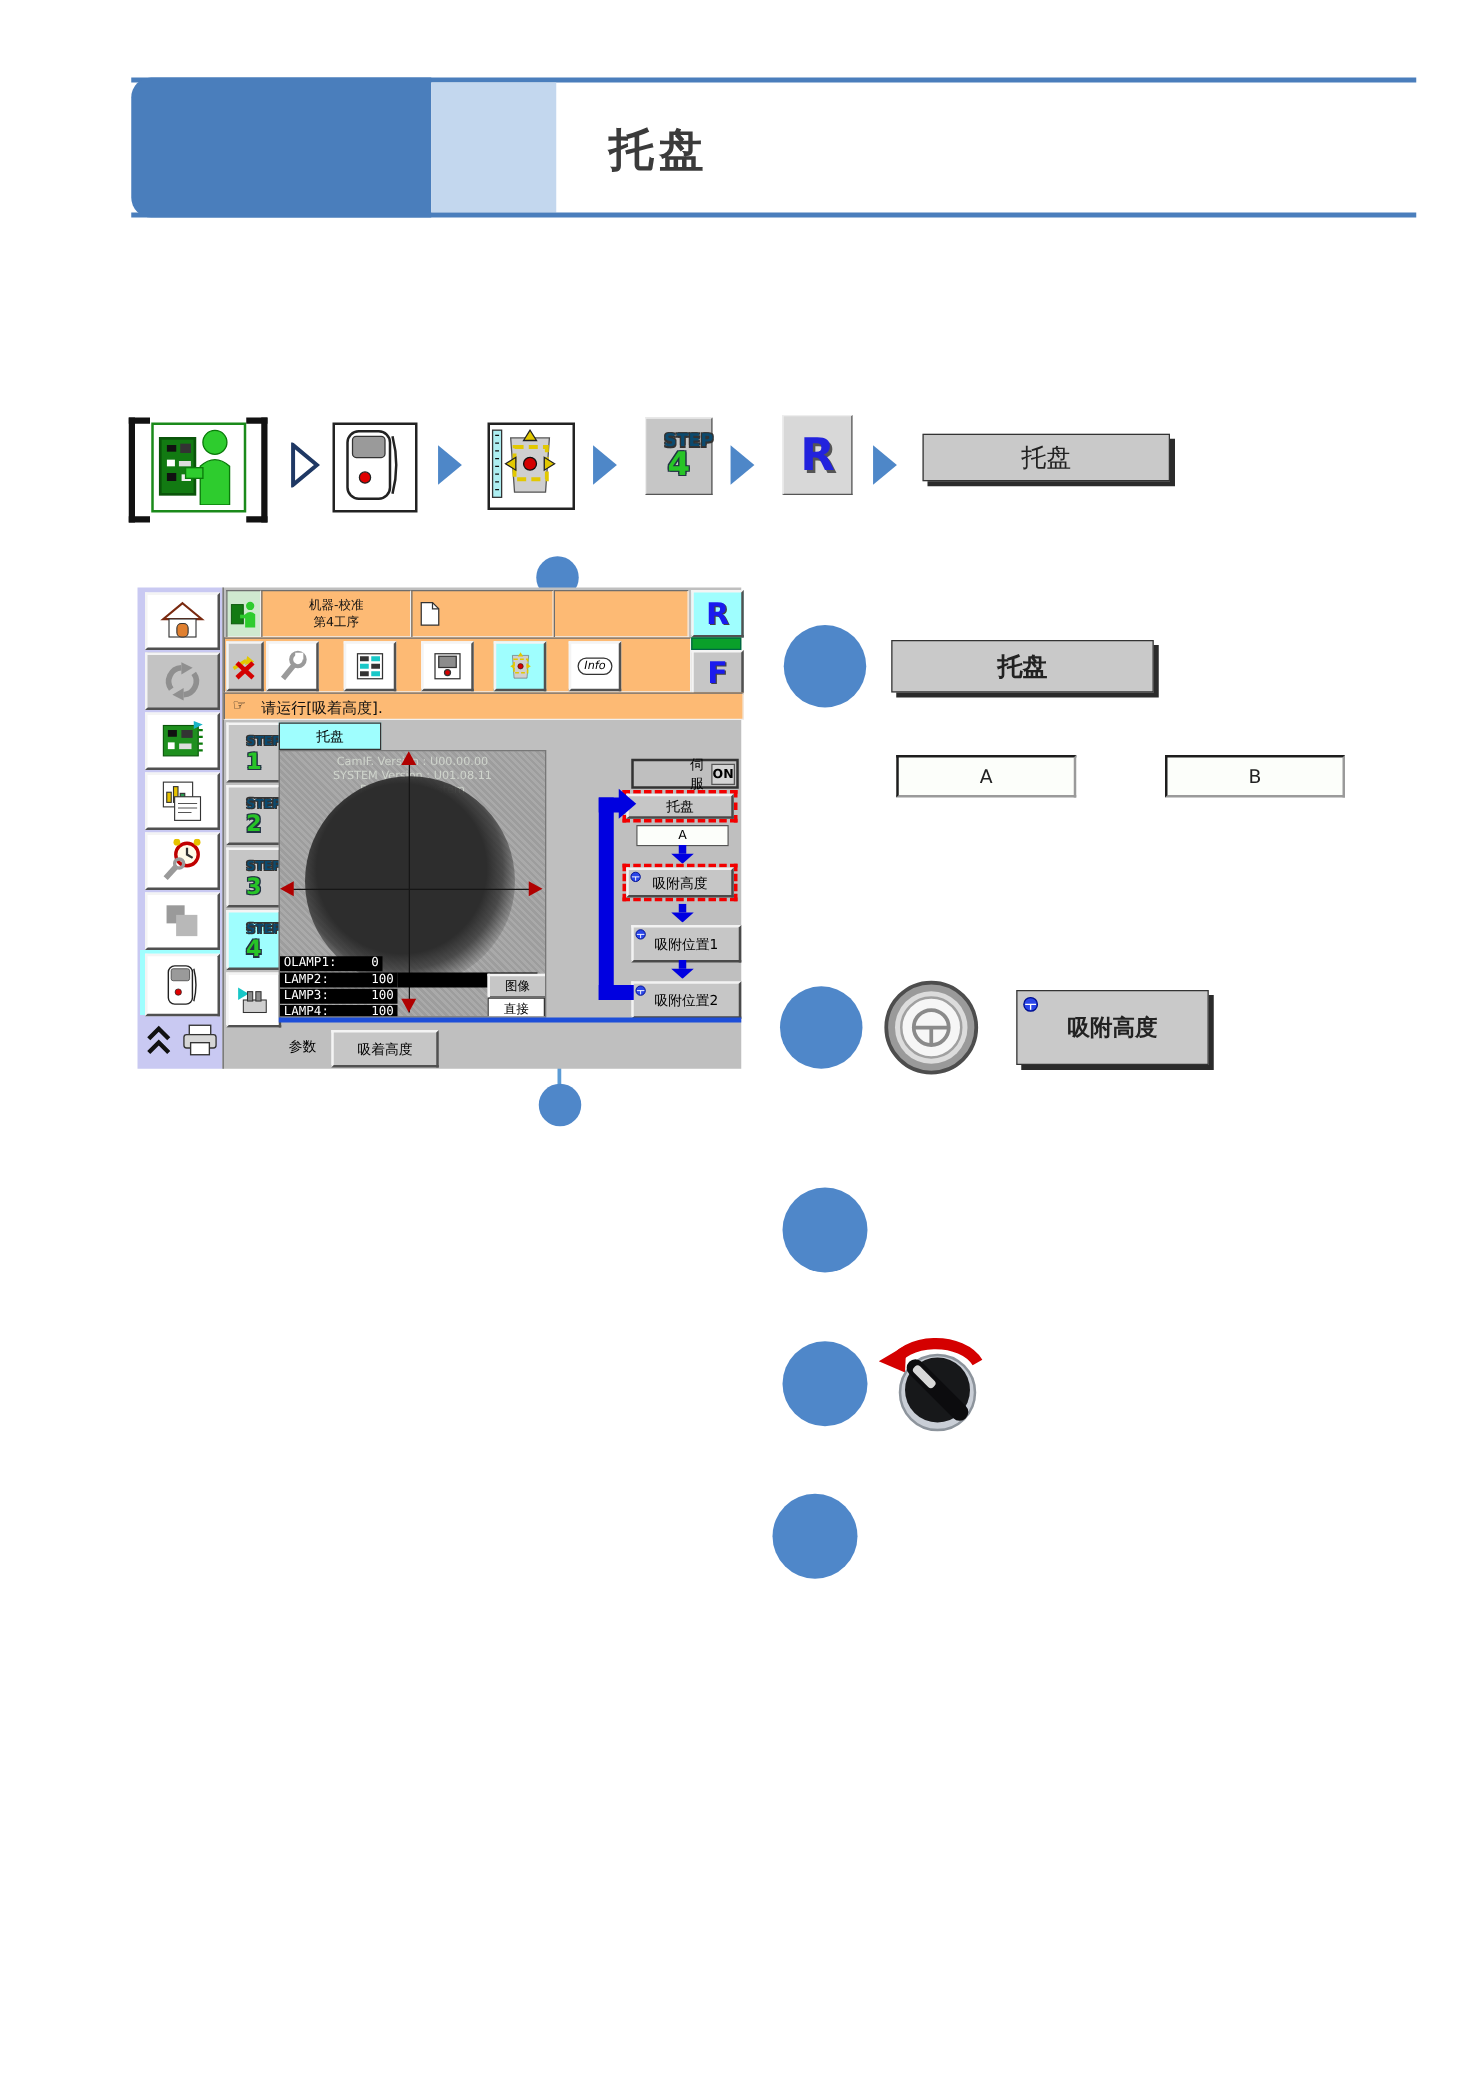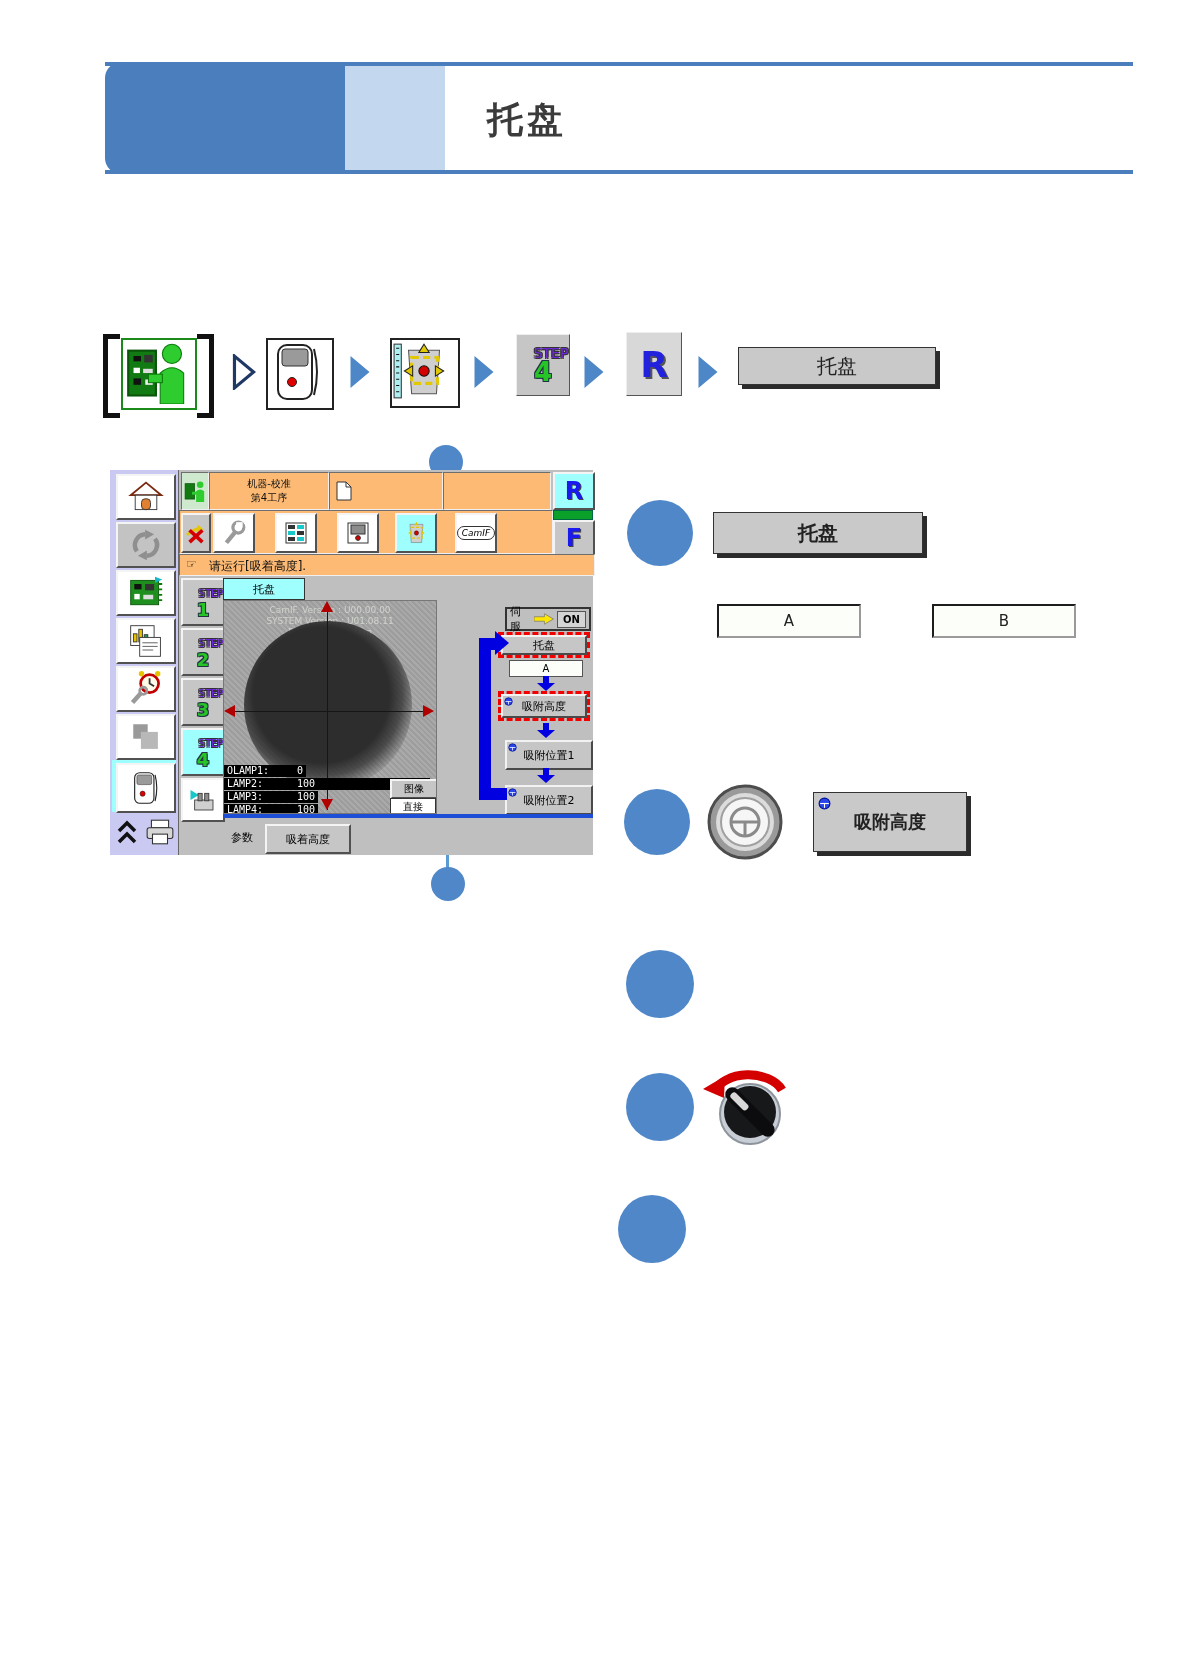--- a/index.html
+++ b/index.html
@@ -11,21 +11,21 @@
   .hline{background:#4a7ebc;}
   .hblock{background:#4a7ebc;border-radius:16px 0 0 16px;}
   .hblock2{background:#c3d7ee;}
   .ptitle{font-size:36px;font-weight:bold;color:#3b3b3b;letter-spacing:4px;}
   
   .bracket-l{width:12px;height:74px;border:5px solid #111;border-right:none;}
   .bracket-r{width:12px;height:74px;border:5px solid #111;border-left:none;}
   .navicon{background:#fff;border:2px solid #222;}
   .navbtn{background:#c6c6c6;border:1px solid #555;border-top-color:#eee;border-left-color:#eee;}
   .bigbtn{background:#c9c9c9;border:1px solid #333;box-shadow:4px 4px 0 #2b2b2b;}
-  .steptxt{font-weight:normal;color:#6d28d9;font-size:14px;line-height:14px;
+  .steptxt{font-weight:bold;color:#0c4a6e;font-size:14px;line-height:14px;
            text-shadow:1px 1px 0 #333,-1px 1px 0 #333,1px -1px 0 #333,-1px -1px 0 #333;margin-left:16px;}
   .stepnum{font-weight:bold;color:#27c427;font-size:26px;line-height:24px;
            text-shadow:1px 1px 0 #234,-1px 1px 0 #234,1px -1px 0 #234,-1px -1px 0 #234;}
   .rletter{font-weight:bold;color:#2222dd;font-size:36px;text-shadow:2px 2px 0 #555;}
   
   .cline{background:#5b9bd5;}
   .ccirc{background:#4f87c9;border-radius:50%;}
   
   .scr{background:#bfbfbf;}
   .side{background:#c9c9f2;}
@@ -286,21 +286,21 @@
         <svg width="26" height="26" viewBox="0 0 60 60">
           <path d="M16 10 h30 l-3 42 h-24 z" fill="#cfcfcf" stroke="#555"></path>
           <rect x="19" y="17" width="25" height="25" fill="none" stroke="#e2c800" stroke-width="3" stroke-dasharray="7 4"></rect>
           <polygon points="31,4 26,12 36,12" fill="#e2c800"></polygon>
           <polygon points="12,30 20,25 20,35" fill="#e2c800"></polygon>
           <polygon points="50,30 42,25 42,35" fill="#e2c800"></polygon>
           <circle cx="31" cy="30" r="5" fill="#d40000" stroke="#111"></circle>
         </svg>
       </div>
       <div class="abs b3d t" style="left:276px;top:43px;width:38px;height:36px;background:#fff;">
-        <span style="font-size:9px;border:1px solid #333;border-radius:8px;padding:1px 4px;font-style:italic;">CamIF</span>
+        <span style="font-size:9px;border:1px solid #333;border-radius:8px;padding:1px 4px;font-style:italic;">Info</span>
       </div>
       <div class="abs" style="left:374px;top:40px;width:38px;height:8px;background:#0aa02a;border:1px solid #064;"></div>
       <div class="abs b3d t" style="left:374px;top:50px;width:38px;height:32px;">
         <span class="scrR">F</span>
       </div>
 
       <div class="abs binset" style="left:0;top:84px;width:414px;height:20px;">
         <span class="abs msg" style="left:6px;top:2px;">☞</span>
         <span class="abs msg" style="left:29px;top:3px;">请运行[吸着高度].</span>
       </div>
@@ -366,21 +366,21 @@
         <div class="abs" style="left:94px;top:177px;width:112px;height:12px;background:#000;"></div>
         <div class="abs b3d t" style="left:166px;top:178px;width:44px;height:16px;font-size:10px;">
           <span>图像</span>
         </div>
         <div class="abs t" style="left:166px;top:197px;width:44px;height:15px;font-size:10px;background:#fff;border:1px solid #333;">
           <span>直接</span>
         </div>
       </div>
 
       <div class="abs" style="left:326px;top:137px;width:86px;height:24px;border:2px solid #333;display:flex;align-items:center;gap:3px;padding:0 3px;box-sizing:border-box;">
-        <span style="font-size:11px;">伺服</span>
+        <span style="font-size:11px;margin-left:42px;">伺服</span>
         <svg width="20" height="12" viewBox="0 0 26 14">
             <polygon points="0,4 14,4 14,0 26,7 14,14 14,10 0,10" fill="#ffe600" stroke="#777"></polygon>
           </svg>
         <span class="t" style="font-size:10px;font-weight:bold;border:1px solid #555;background:#d4d4d4;width:28px;height:15px;">ON</span>
       </div>
 
       <div class="abs dashred" style="left:319px;top:162px;width:92px;height:26px;box-sizing:border-box;">
         <div class="flowbtn t" style="width:100%;height:100%;box-sizing:border-box;">
           <span>托盘</span>
         </div>

